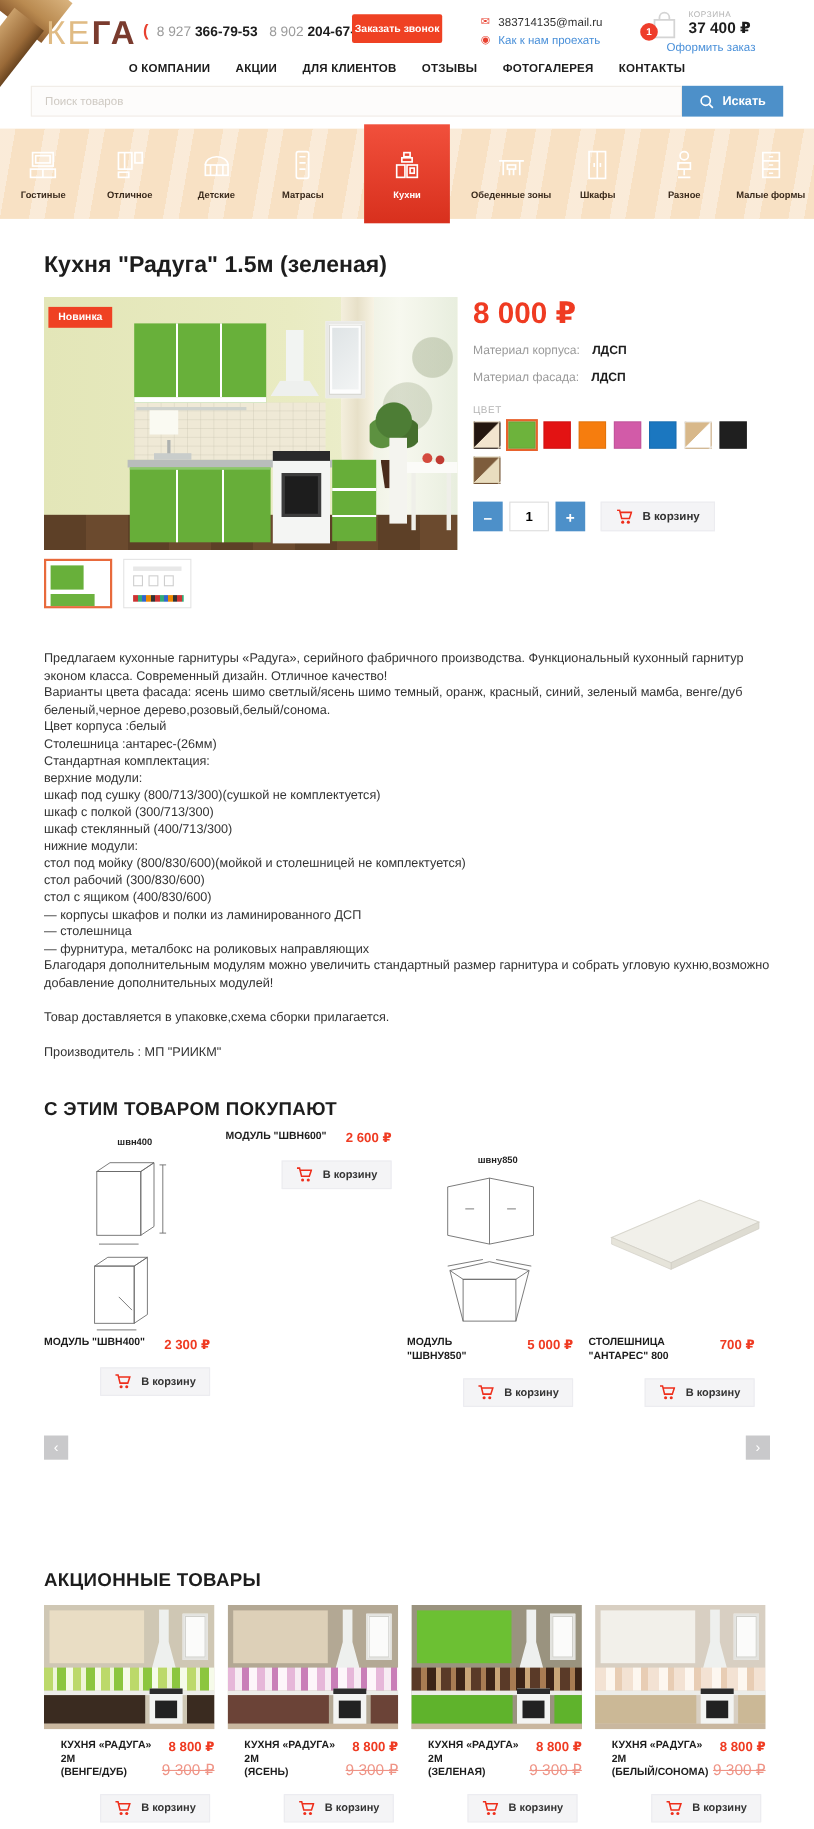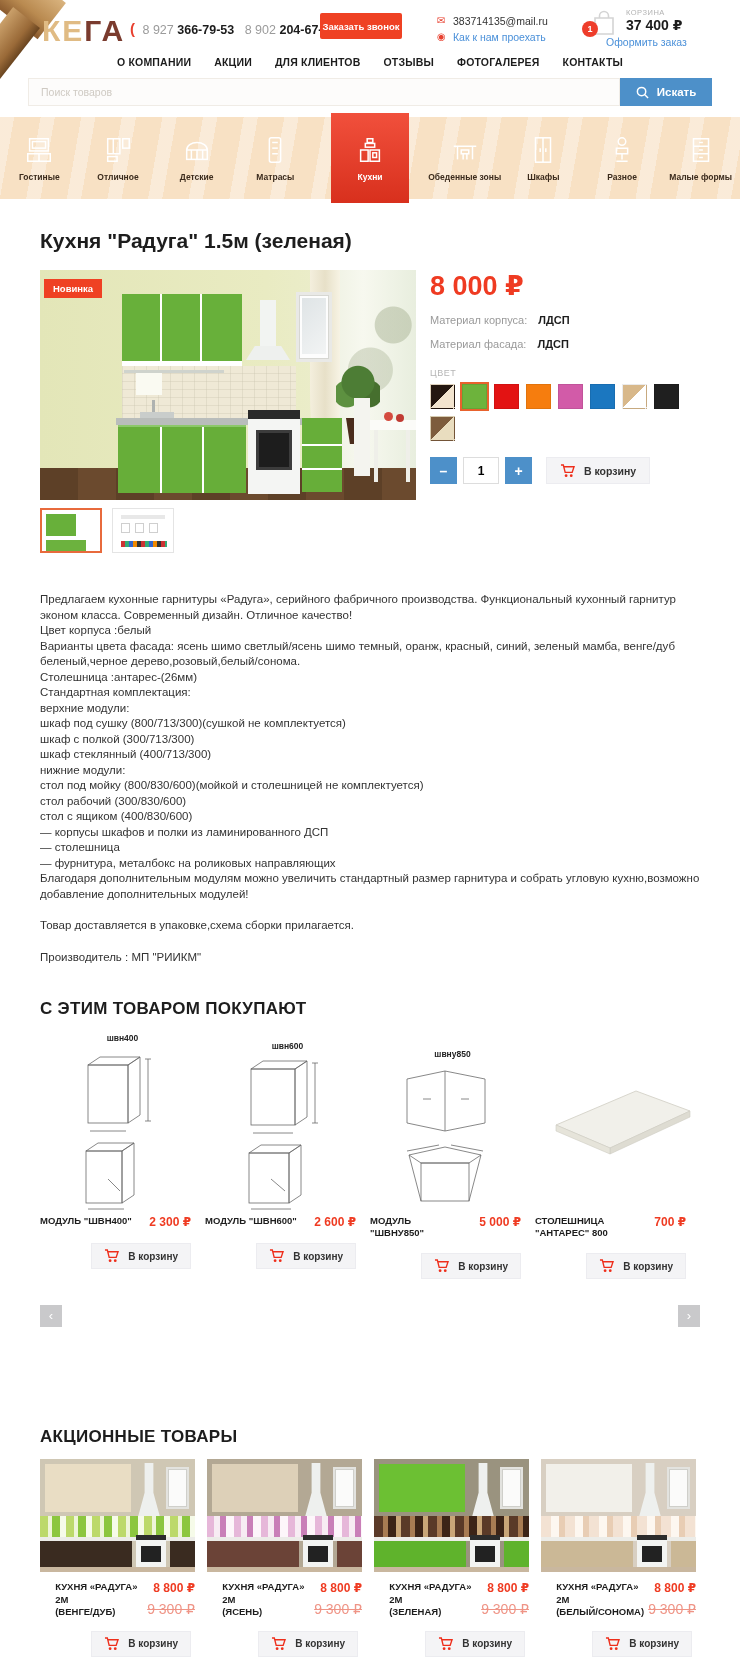--- a/index.html
+++ b/index.html
@@ -7,21 +7,21 @@
   .page { width:740px; margin:0 auto; position:relative; background:#fff; overflow:hidden; }
 
   
   .header { position:relative; height:108px; background:#fff; }
   .wood1 { position:absolute; left:-18px; top:-26px; width:78px; height:46px;
            background:linear-gradient(180deg,#d9b37e,#b98a50 60%,#8a5a2e);
            transform:rotate(38deg); }
   .wood2 { position:absolute; left:-30px; top:28px; width:70px; height:34px;
            background:linear-gradient(180deg,#caa06a,#9a6a38 70%,#6a4520);
            transform:rotate(-52deg); }
-  .logo { position:absolute; left:42px; top:14px; font-size:30px; font-weight:bold;
+  .logo { position:absolute; left:42px; top:14px; font-size:30px; font-weight:normal;
           letter-spacing:2px; color:#e0bb84; }
   .logo b { color:#7a3b2e; }
   .phones-top { position:absolute; left:130px; top:20px; font-size:12.5px; white-space:nowrap; }
   .phone-glyph { color:#e8402f; font-weight:bold; font-size:15px; margin-right:4px; }
   .ph-pre { color:#9b9b9b; }
   .ph-num { color:#1c1c1c; font-weight:bold; }
   .callback-btn { position:absolute; left:320px; top:13px; width:82px; height:26px;
           background:#ef4123; color:#fff; border:none; font-size:9.5px; font-weight:bold;
           border-radius:2px; cursor:pointer; font-family:inherit; }
   .contact-col { position:absolute; left:437px; top:13px; font-size:10.5px; line-height:16px; }
@@ -443,22 +443,22 @@
               <circle cx="12" cy="12.5" r="1.5" fill="#ee2e1b"></circle>
             </svg>
           <span>В корзину</span>
         </button>
       </div>
     </div>
   </div>
 
   <div class="descr">
     <div>Предлагаем кухонные гарнитуры «Радуга», серийного фабричного производства. Функциональный кухонный гарнитур эконом класса. Современный дизайн. Отличное качество!</div>
+    <div>Варианты цвета фасада: ясень шимо светлый/ясень шимо темный, оранж, красный, синий, зеленый мамба, венге/дуб беленый,черное дерево,розовый,белый/сонома.</div>
     <div>Цвет корпуса :белый</div>
-    <div>Варианты цвета фасада: ясень шимо светлый/ясень шимо темный, оранж, красный, синий, зеленый мамба, венге/дуб беленый,черное дерево,розовый,белый/сонома.</div>
     <div>Столешница :антарес-(26мм)</div>
     <div>Стандартная комплектация:</div>
     <div>верхние модули:</div>
     <div>шкаф под сушку (800/713/300)(сушкой не комплектуется)</div>
     <div>шкаф с полкой (300/713/300)</div>
     <div>шкаф стеклянный (400/713/300)</div>
     <div>нижние модули:</div>
     <div>стол под мойку (800/830/600)(мойкой и столешницей не комплектуется)</div>
     <div>стол рабочий (300/830/600)</div>
     <div>стол с ящиком (400/830/600)</div>
@@ -501,37 +501,20 @@
               <path d="M1 1 h2.5 l2 8 h7.5 l2-6 H4" fill="none" stroke="#ee2e1b" stroke-width="1.5"></path>
               <circle cx="6.5" cy="12.5" r="1.5" fill="#ee2e1b"></circle>
               <circle cx="12" cy="12.5" r="1.5" fill="#ee2e1b"></circle>
             </svg>
           <span>В корзину</span>
         </button>
       </div>
     </div>
 
     <div class="rel-card">
-      <div class="rel-draw">
-        <div class="draw-label" style="margin-top:8px">швн600</div>
-        <svg width="130" height="164" viewBox="0 0 130 164" stroke="#6a6a6a" fill="none" stroke-width="0.8">
-          <polygon points="28,18 40,10 84,10 72,18"></polygon>
-            <rect x="28" y="18" width="44" height="56"></rect>
-            <polygon points="72,18 84,10 84,66 72,74"></polygon>
-          <line x1="92" y1="12" x2="92" y2="72"></line>
-            <line x1="89" y1="12" x2="95" y2="12"></line>
-            <line x1="89" y1="72" x2="95" y2="72"></line>
-          <line x1="30" y1="82" x2="70" y2="82"></line>
-          <polygon points="26,102 38,94 78,94 66,102"></polygon>
-            <rect x="26" y="102" width="40" height="50"></rect>
-            <polygon points="66,102 78,94 78,144 66,152"></polygon>
-          <line x1="48" y1="128" x2="62" y2="140"></line>
-            <line x1="28" y1="158" x2="68" y2="158"></line>
-        </svg>
-      </div>
       <div class="rel-meta">
         <div class="rel-name">МОДУЛЬ "ШВН600"</div>
         <div class="rel-price">2 600 ₽</div>
       </div>
       <div class="rel-btnrow">
         <button class="mini-cart-btn">
           <svg class="cart-ico" viewBox="0 0 16 15">
               <path d="M1 1 h2.5 l2 8 h7.5 l2-6 H4" fill="none" stroke="#ee2e1b" stroke-width="1.5"></path>
               <circle cx="6.5" cy="12.5" r="1.5" fill="#ee2e1b"></circle>
               <circle cx="12" cy="12.5" r="1.5" fill="#ee2e1b"></circle>

